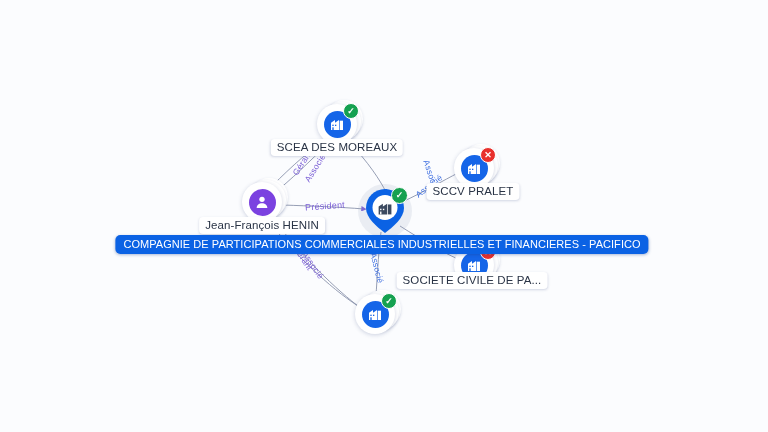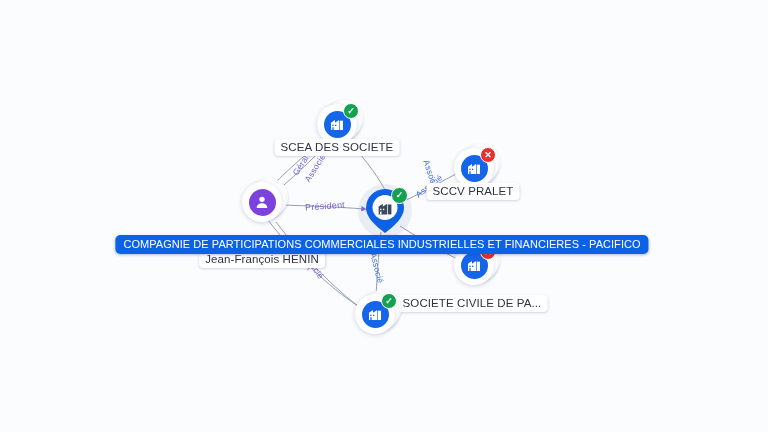--- a/index.html
+++ b/index.html
@@ -213,35 +213,35 @@
           <path d="M3 21V10l6-4v4l6-4v15H3z" fill="#ffffff"></path>
           <rect x="16" y="7" width="5" height="14" fill="#ffffff"></rect>
           <rect x="5" y="13" width="2" height="2" fill="#1565e8"></rect>
           <rect x="9" y="13" width="2" height="2" fill="#1565e8"></rect>
           <rect x="5" y="17" width="2" height="4" fill="#1565e8"></rect>
         </svg>
       </div>
       <div class="badge ok">✓</div>
     </div>
   </div>
-  <div class="label" style="left:337px; top:139px;">SCEA DES SOCIETE</div>
+  <div class="label" style="left:337px; top:139px;">SCEA DES MOREAUX</div>
 
   <div class="node" style="left:262px; top:202px;">
     <div class="stack" style="width:38px;height:38px;left:8px;top:-4px;"></div>
     <div class="stack" style="width:39px;height:39px;left:5px;top:-2px;"></div>
     <div class="node-circle">
       <div class="inner-disc person">
         <svg width="16" height="16" viewBox="0 0 24 24" fill="#ffffff">
           <circle cx="12" cy="8" r="4"></circle>
           <path d="M4 21c0-4.4 3.6-7 8-7s8 2.6 8 7z"></path>
         </svg>
       </div>
     </div>
   </div>
-  <div class="label" style="left:262px; top:217px;margin-top:34px;">Jean-François HENIN</div>
+  <div class="label" style="left:262px; top:217px;">Jean-François HENIN</div>
 
   <div class="node" style="left:474px; top:168px;">
     <div class="stack" style="width:38px;height:38px;left:8px;top:-4px;"></div>
     <div class="stack" style="width:39px;height:39px;left:5px;top:-2px;"></div>
     <div class="node-circle">
       <div class="inner-disc">
         <svg width="16" height="16" viewBox="0 0 24 24" fill="#ffffff">
           <path d="M3 21V10l6-4v4l6-4v15H3z" fill="#ffffff"></path>
           <rect x="16" y="7" width="5" height="14" fill="#ffffff"></rect>
           <rect x="5" y="13" width="2" height="2" fill="#1565e8"></rect>
@@ -263,21 +263,21 @@
           <path d="M3 21V10l6-4v4l6-4v15H3z" fill="#ffffff"></path>
           <rect x="16" y="7" width="5" height="14" fill="#ffffff"></rect>
           <rect x="5" y="13" width="2" height="2" fill="#1565e8"></rect>
           <rect x="9" y="13" width="2" height="2" fill="#1565e8"></rect>
           <rect x="5" y="17" width="2" height="4" fill="#1565e8"></rect>
         </svg>
       </div>
       <div class="badge err">✕</div>
     </div>
   </div>
-  <div class="label" style="left:472px; top:295px;">SOCIETE CIVILE DE PA...</div>
+  <div class="label" style="left:472px; top:272px;">SOCIETE CIVILE DE PA...</div>
 
   <div class="node" style="left:375px; top:314px;">
     <div class="stack" style="width:38px;height:38px;left:8px;top:-4px;"></div>
     <div class="stack" style="width:39px;height:39px;left:5px;top:-2px;"></div>
     <div class="node-circle">
       <div class="inner-disc">
         <svg width="16" height="16" viewBox="0 0 24 24" fill="#ffffff">
           <path d="M3 21V10l6-4v4l6-4v15H3z" fill="#ffffff"></path>
           <rect x="16" y="7" width="5" height="14" fill="#ffffff"></rect>
           <rect x="5" y="13" width="2" height="2" fill="#1565e8"></rect>

